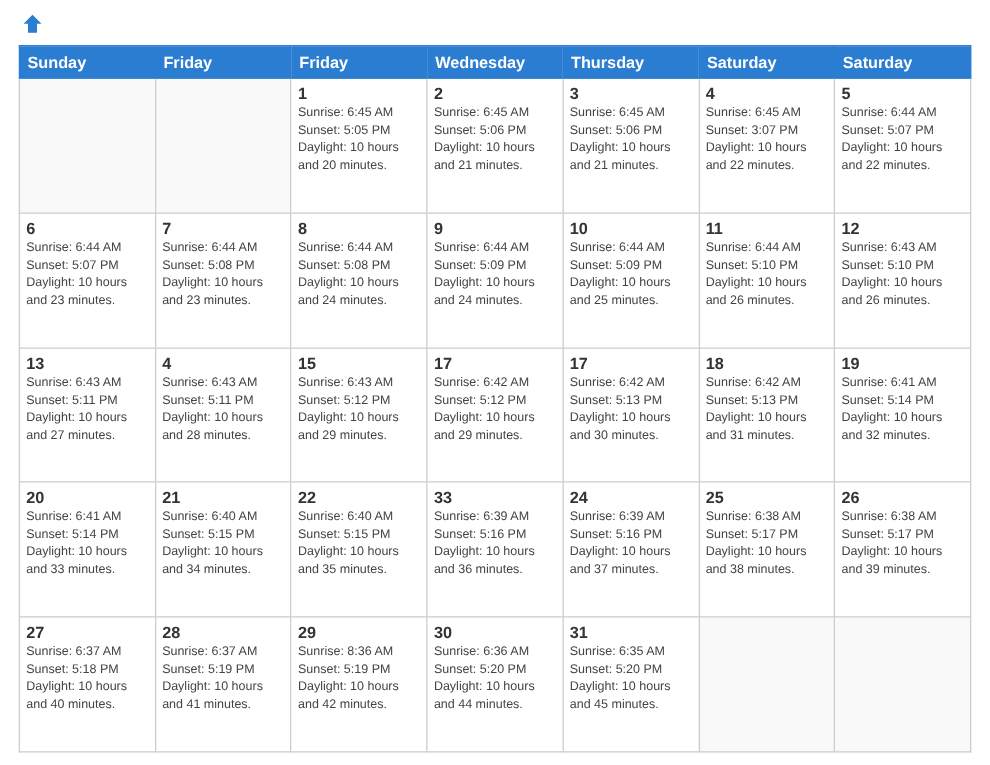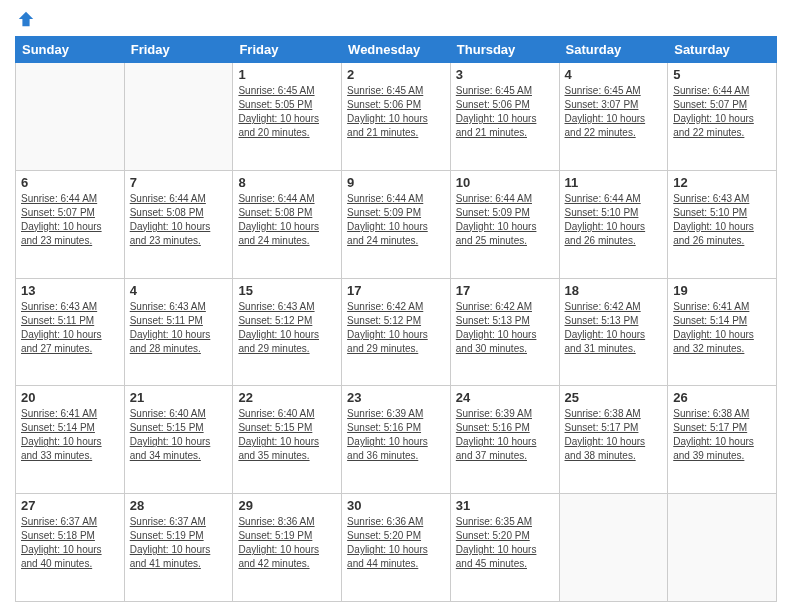--- a/index.html
+++ b/index.html
@@ -90,21 +90,20 @@
       font-size: 13px;
       font-weight: bold;
       color: #333;
       display: block;
       margin-bottom: 2px;
     }
     .day-info {
       font-size: 10px;
       color: #444;
       line-height: 1.4;
-      text-decoration: underline;
     }
   </style>
 </head>
 <body>
 
 <div class="page">
   <div class="header">
     <div class="logo">
       <div class="logo-text">
         <span class="logo-general"></span>
@@ -268,21 +267,21 @@
 Sunset: 5:15 PM
 Daylight: 10 hours and 34 minutes.</div>
           </td>
           <td>
             <span class="day-num">22</span>
             <div class="day-info">Sunrise: 6:40 AM
 Sunset: 5:15 PM
 Daylight: 10 hours and 35 minutes.</div>
           </td>
           <td>
-            <span class="day-num">23</span>
+            <span class="day-num">33</span>
             <div class="day-info">Sunrise: 6:39 AM
 Sunset: 5:16 PM
 Daylight: 10 hours and 36 minutes.</div>
           </td>
           <td>
             <span class="day-num">24</span>
             <div class="day-info">Sunrise: 6:39 AM
 Sunset: 5:16 PM
 Daylight: 10 hours and 37 minutes.</div>
           </td>

